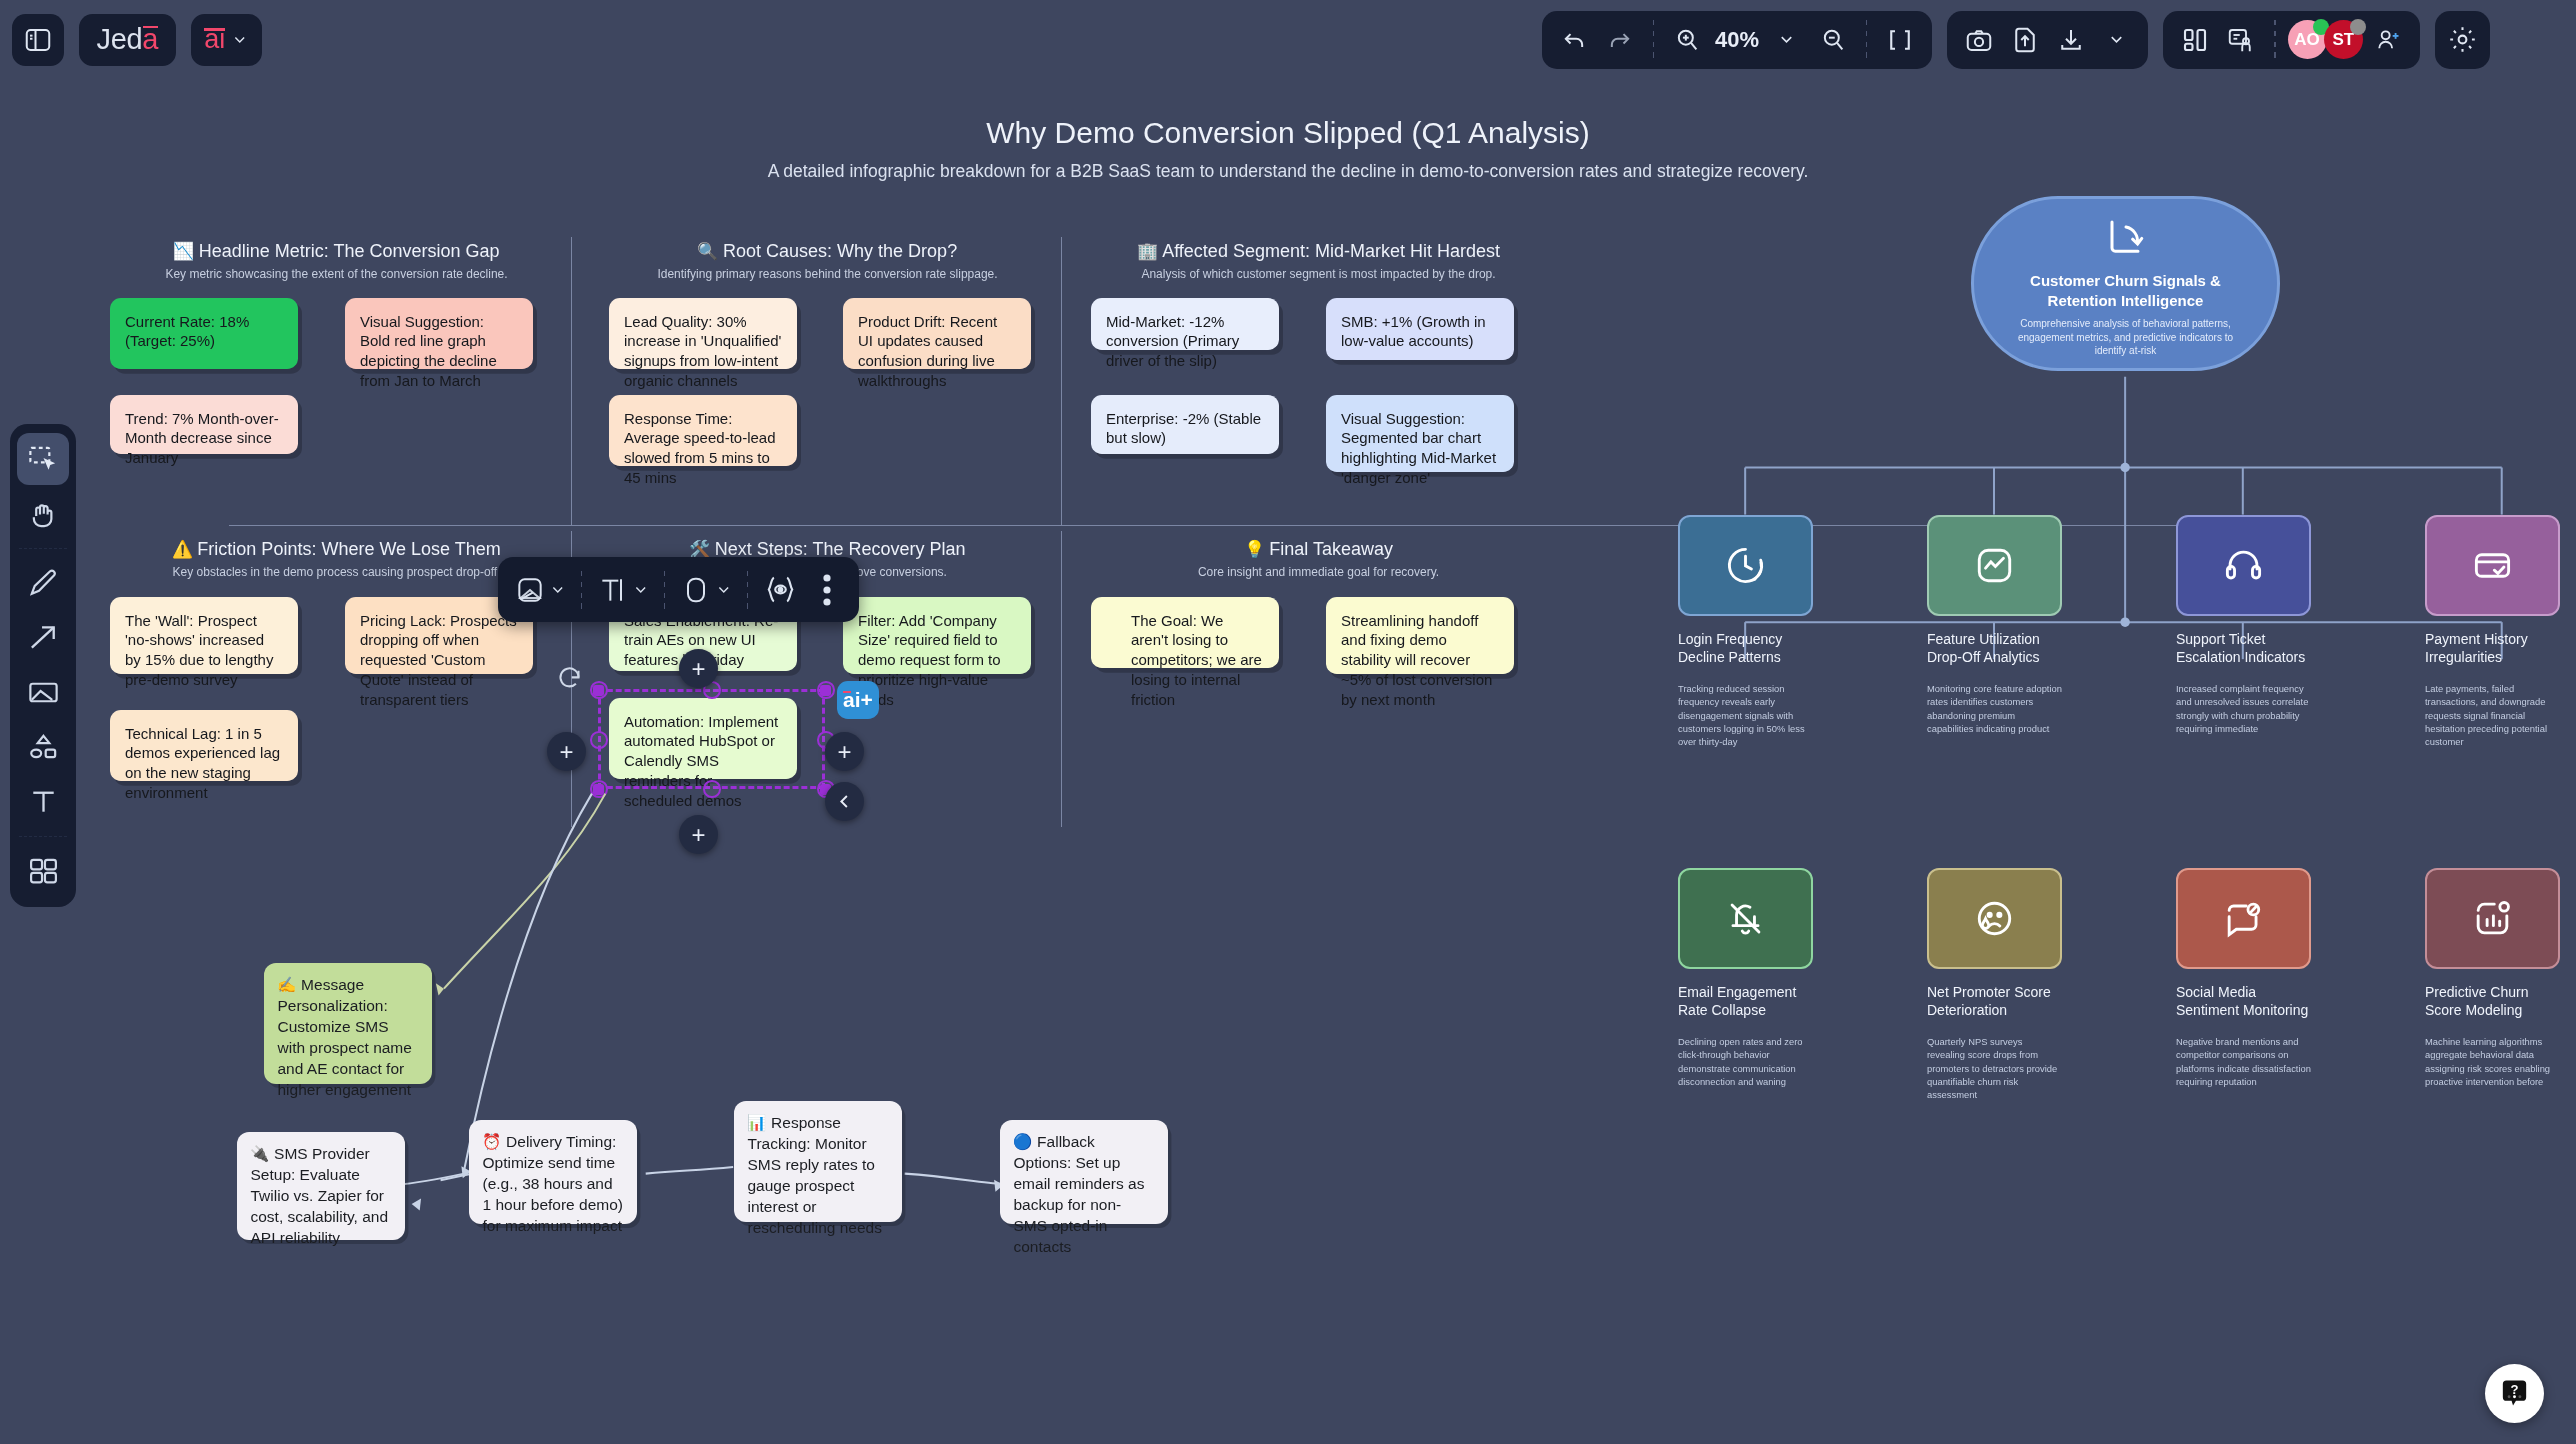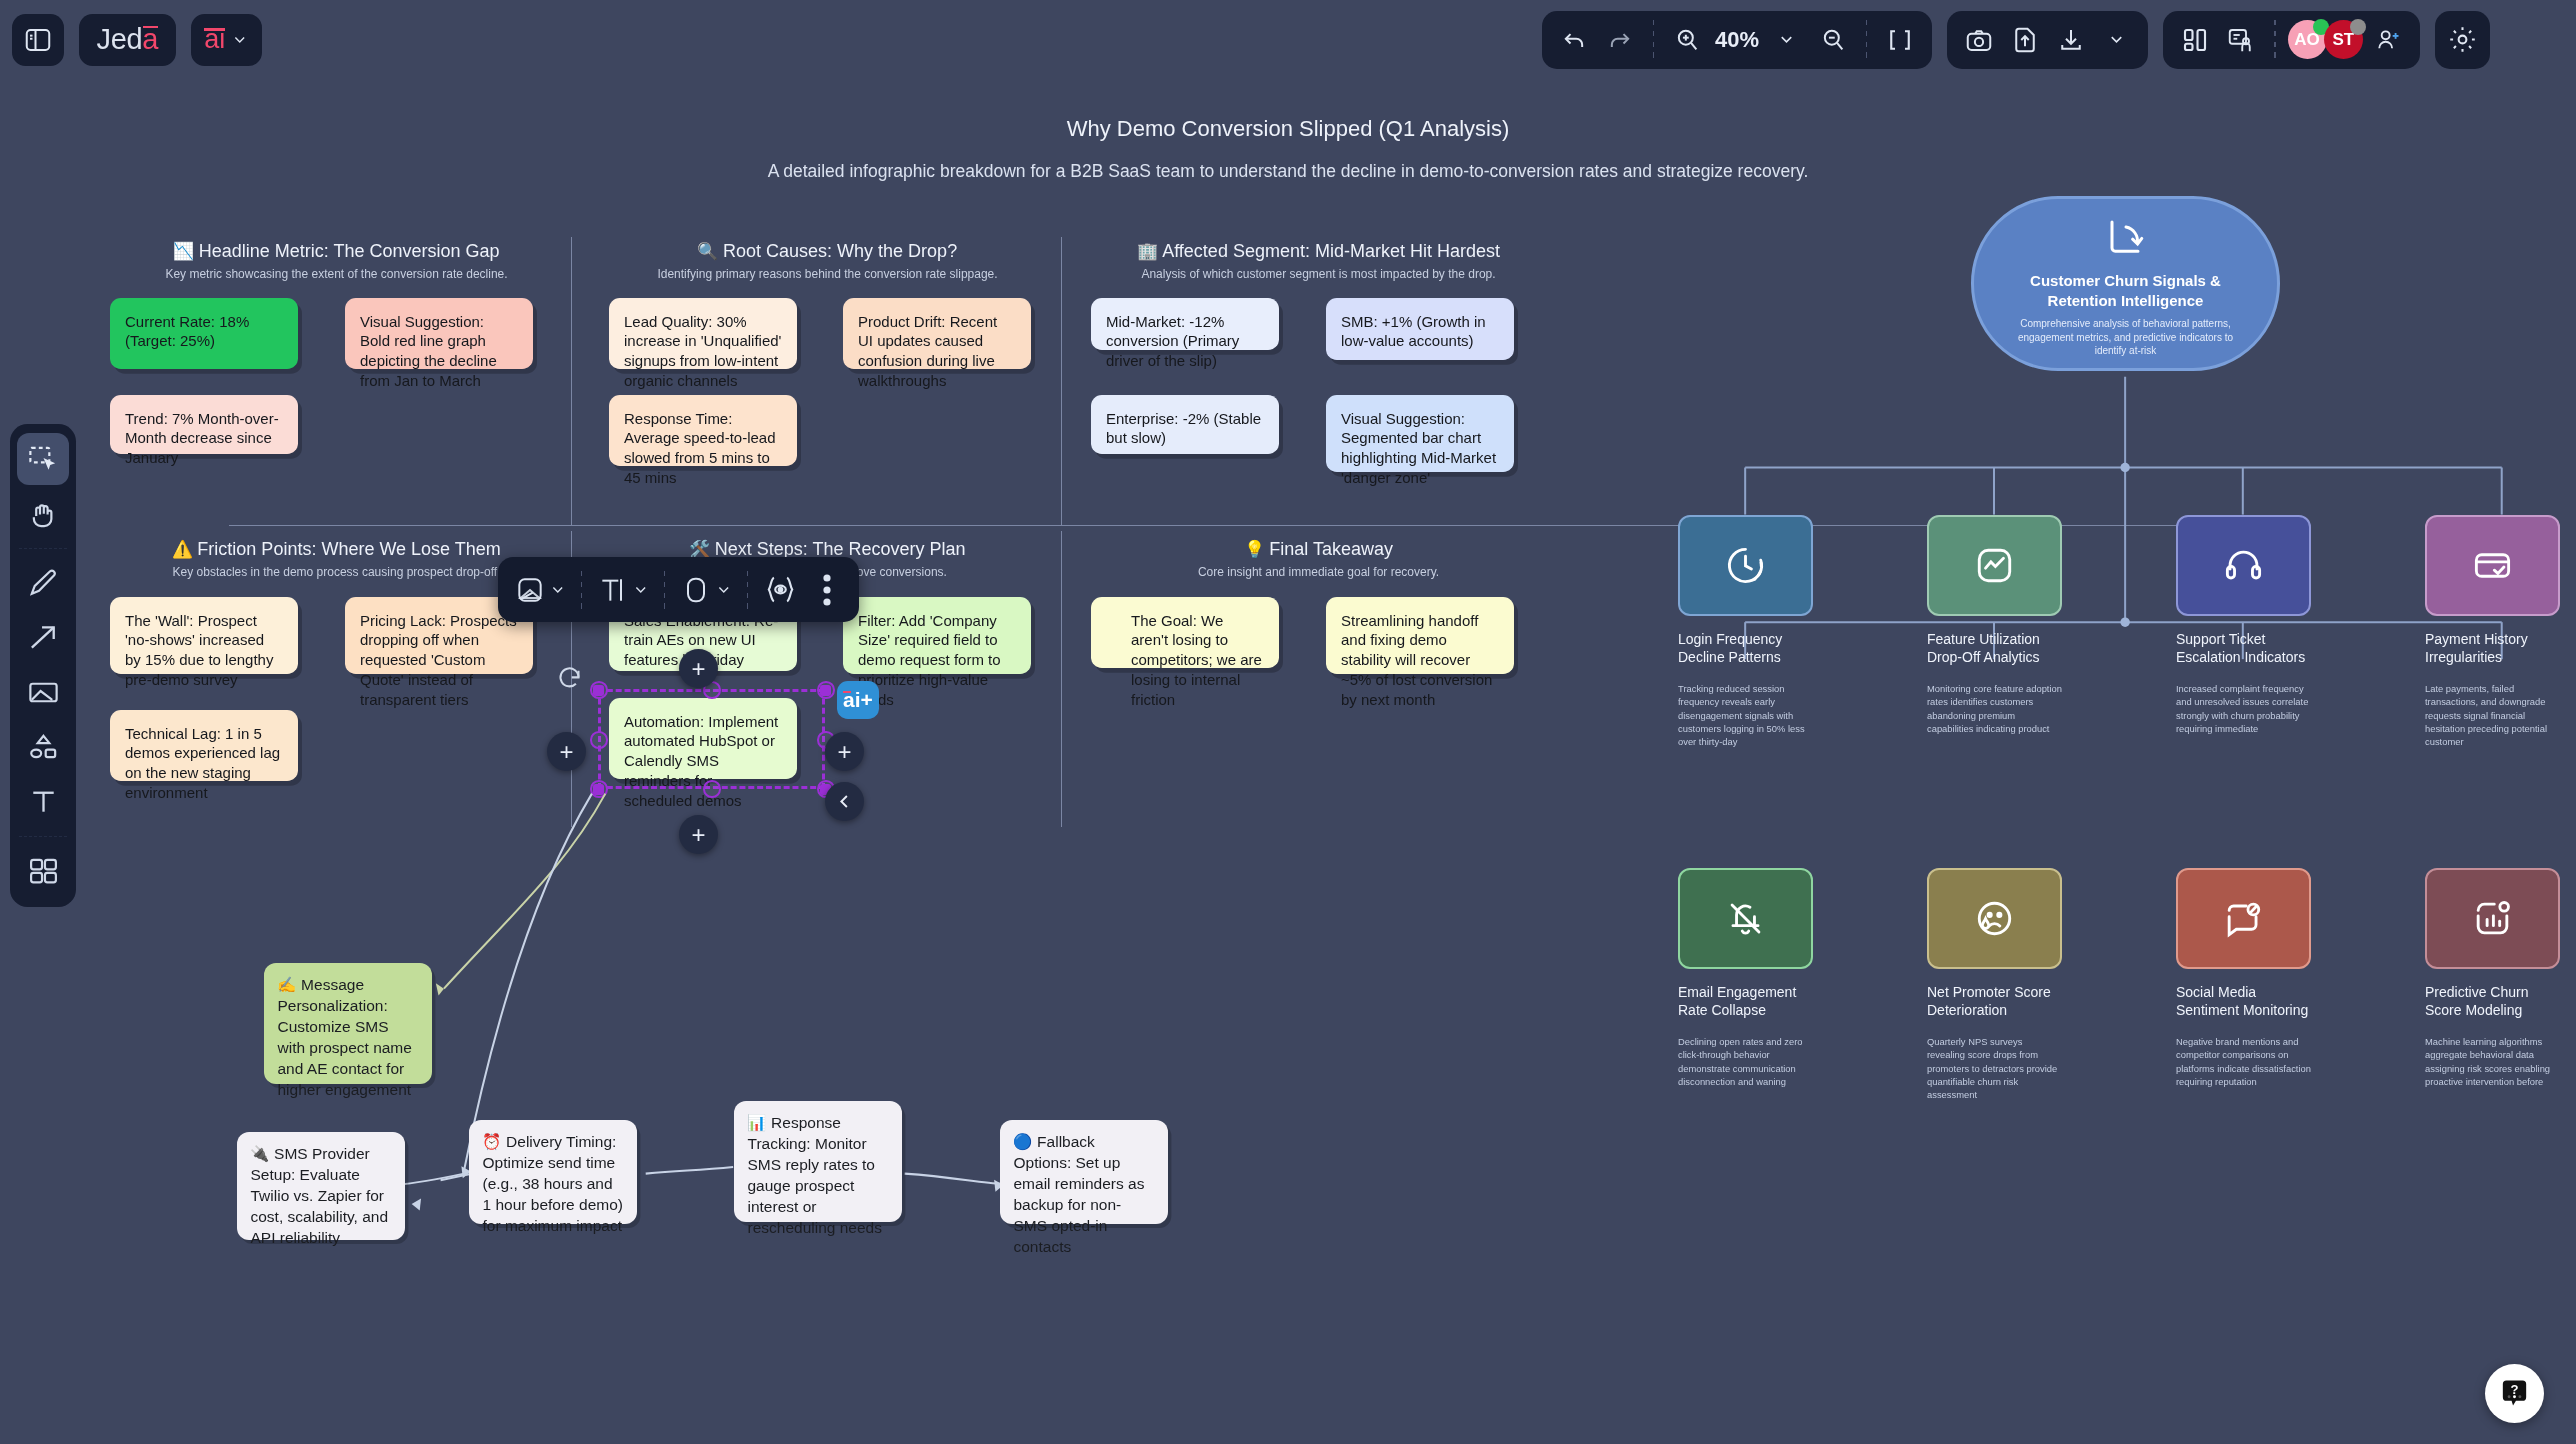--- a/index.html
+++ b/index.html
@@ -72,21 +72,21 @@
   .tool { width: 52px; height: 52px; border-radius: 12px;
           display:flex;align-items:center;justify-content:center;color:#ccd5e6; }
   .tool.active { background:#434e6b; }
   .tool-div { width: 48px; height:0; border-top: 1.3px dashed #44507048; margin: 5.4px 0; }
 
   
   .canvas { position:absolute; inset:0; }
 
   .infotitle {
     position:absolute; left:0; right:0; top:116px; text-align:center;
-    font-size: 22px; color:#eef2fa; font-weight:400;
+    font-size: 30px; color:#eef2fa; font-weight:400;
   }
   .infosub {
     position:absolute; left:0; right:0; top:161px; text-align:center;
     font-size: 17.5px; color:#dbe2f0;
   }
 
   
   .divline { position:absolute; background:#7b86a4; }
 
   .sect { position:absolute; }

